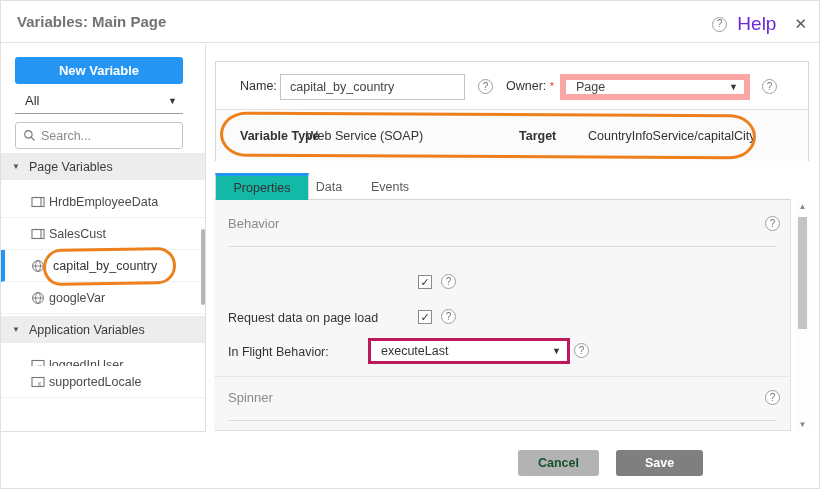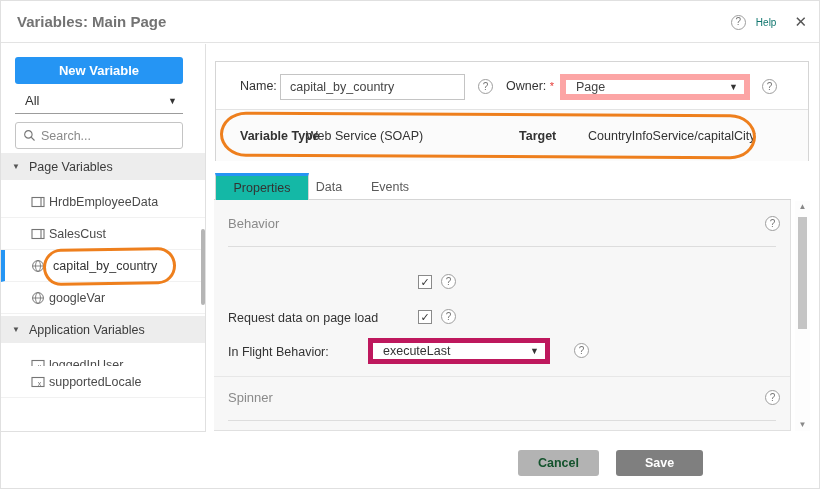--- a/index.html
+++ b/index.html
@@ -5,21 +5,21 @@
   * { margin:0; padding:0; box-sizing:border-box; }
   html,body { background:#fff; }
   body { font-family:"Liberation Sans","DejaVu Sans",sans-serif; font-size:13px; color:#333; }
   .frame { position:relative; width:820px; height:489px; background:#fff; overflow:hidden; border:1px solid #e0e0e0; }
 
   
   .hdr { position:absolute; left:0; top:0; width:820px; height:42px; background:#fff; border-bottom:1px solid #e3e3e3; }
   .hdr-title { position:absolute; left:16px; top:12px; font-size:15px; font-weight:600; color:#737373; }
   .hdr-right { position:absolute; right:14px; top:12px; display:flex; align-items:center; gap:10px; color:#555; }
   .qicon { display:inline-flex; align-items:center; justify-content:center; width:15px; height:15px; border:1px solid #9e9e9e; border-radius:50%; color:#757575; font-size:10px; line-height:1; background:#fff; }
-  .hdr-help-label { font-size:10px; color:#0f766e; }
+  .hdr-help-label { font-size:19px; color:#6d28d9; }
   .close-x { font-size:15px; color:#555; margin-left:8px; cursor:pointer; }
 
   
   .sidebar { position:absolute; left:0; top:43px; width:205px; height:388px; background:#fff; border-right:1px solid #e0e0e0; border-bottom:1px solid #e0e0e0; }
   .btn-new { position:absolute; left:14px; top:13px; width:168px; height:27px; background:#2595f4; color:#fff; border:none; border-radius:3px; font-size:13px; font-weight:600; font-family:inherit; cursor:pointer; }
   .filter-sel { position:absolute; left:14px; top:44px; width:168px; height:26px; border-bottom:1px solid #9c9c9c; display:flex; align-items:center; cursor:pointer; background:#fff; }
   .filter-sel .val { padding-left:10px; color:#333; }
   .sel-caret { position:absolute; right:6px; font-size:9px; color:#333; }
   .searchbox { position:absolute; left:14px; top:78px; width:168px; height:27px; border:1px solid #c4c4c4; border-radius:3px; display:flex; align-items:center; background:#fff; }
   .searchbox svg { margin:0 5px 0 7px; flex:none; }
@@ -64,21 +64,21 @@
 
   
   .panel { position:absolute; left:213px; top:199px; width:577px; height:231px; background:#f7f7f7; border-right:1px solid #e0e0e0; border-bottom:1px solid #e0e0e0; }
   .sec-title { position:absolute; left:14px; font-size:13px; color:#8a8a8a; }
   .sec-q { position:absolute; right:10px; }
   .hairline { position:absolute; left:14px; right:14px; border-top:1px solid #ddd; }
   .prow-lbl { position:absolute; left:14px; font-size:12.5px; color:#333; }
   .cbx { position:absolute; left:204px; width:14px; height:14px; border:1px solid #8a8a8a; background:#fff; display:flex; align-items:center; justify-content:center; cursor:pointer; }
   .cbx.checked::after { content:"✓"; font-size:11px; font-weight:700; color:#333; line-height:1; }
   .row-q { position:absolute; left:227px; }
-  .flightsel { position:absolute; left:154px; width:182px; height:26px; border:5px solid #be185d; background:#fff; display:flex; align-items:center; cursor:pointer; }
+  .flightsel { position:absolute; left:154px; width:202px; height:26px; border:3px solid #be185d; background:#fff; display:flex; align-items:center; cursor:pointer; }
   .flightsel .val { padding-left:10px; font-size:12.5px; color:#333; }
   .sec-sep { position:absolute; left:0; width:100%; border-top:1px solid #e7e7e7; }
 
   
   .vscroll { position:absolute; left:794px; top:200px; width:15px; height:230px; background:#fdfdfd; }
   .vs-arrow { position:absolute; left:0; width:15px; height:12px; text-align:center; font-size:8px; color:#888; line-height:12px; cursor:pointer; }
   .vs-thumb { position:absolute; left:3px; top:16px; width:9px; height:112px; background:#c4c4c4; cursor:grab; }
 
   
   .fbtn { position:absolute; top:449px; height:26px; border:none; border-radius:3px; font-family:inherit; font-size:12.5px; font-weight:600; cursor:pointer; }

